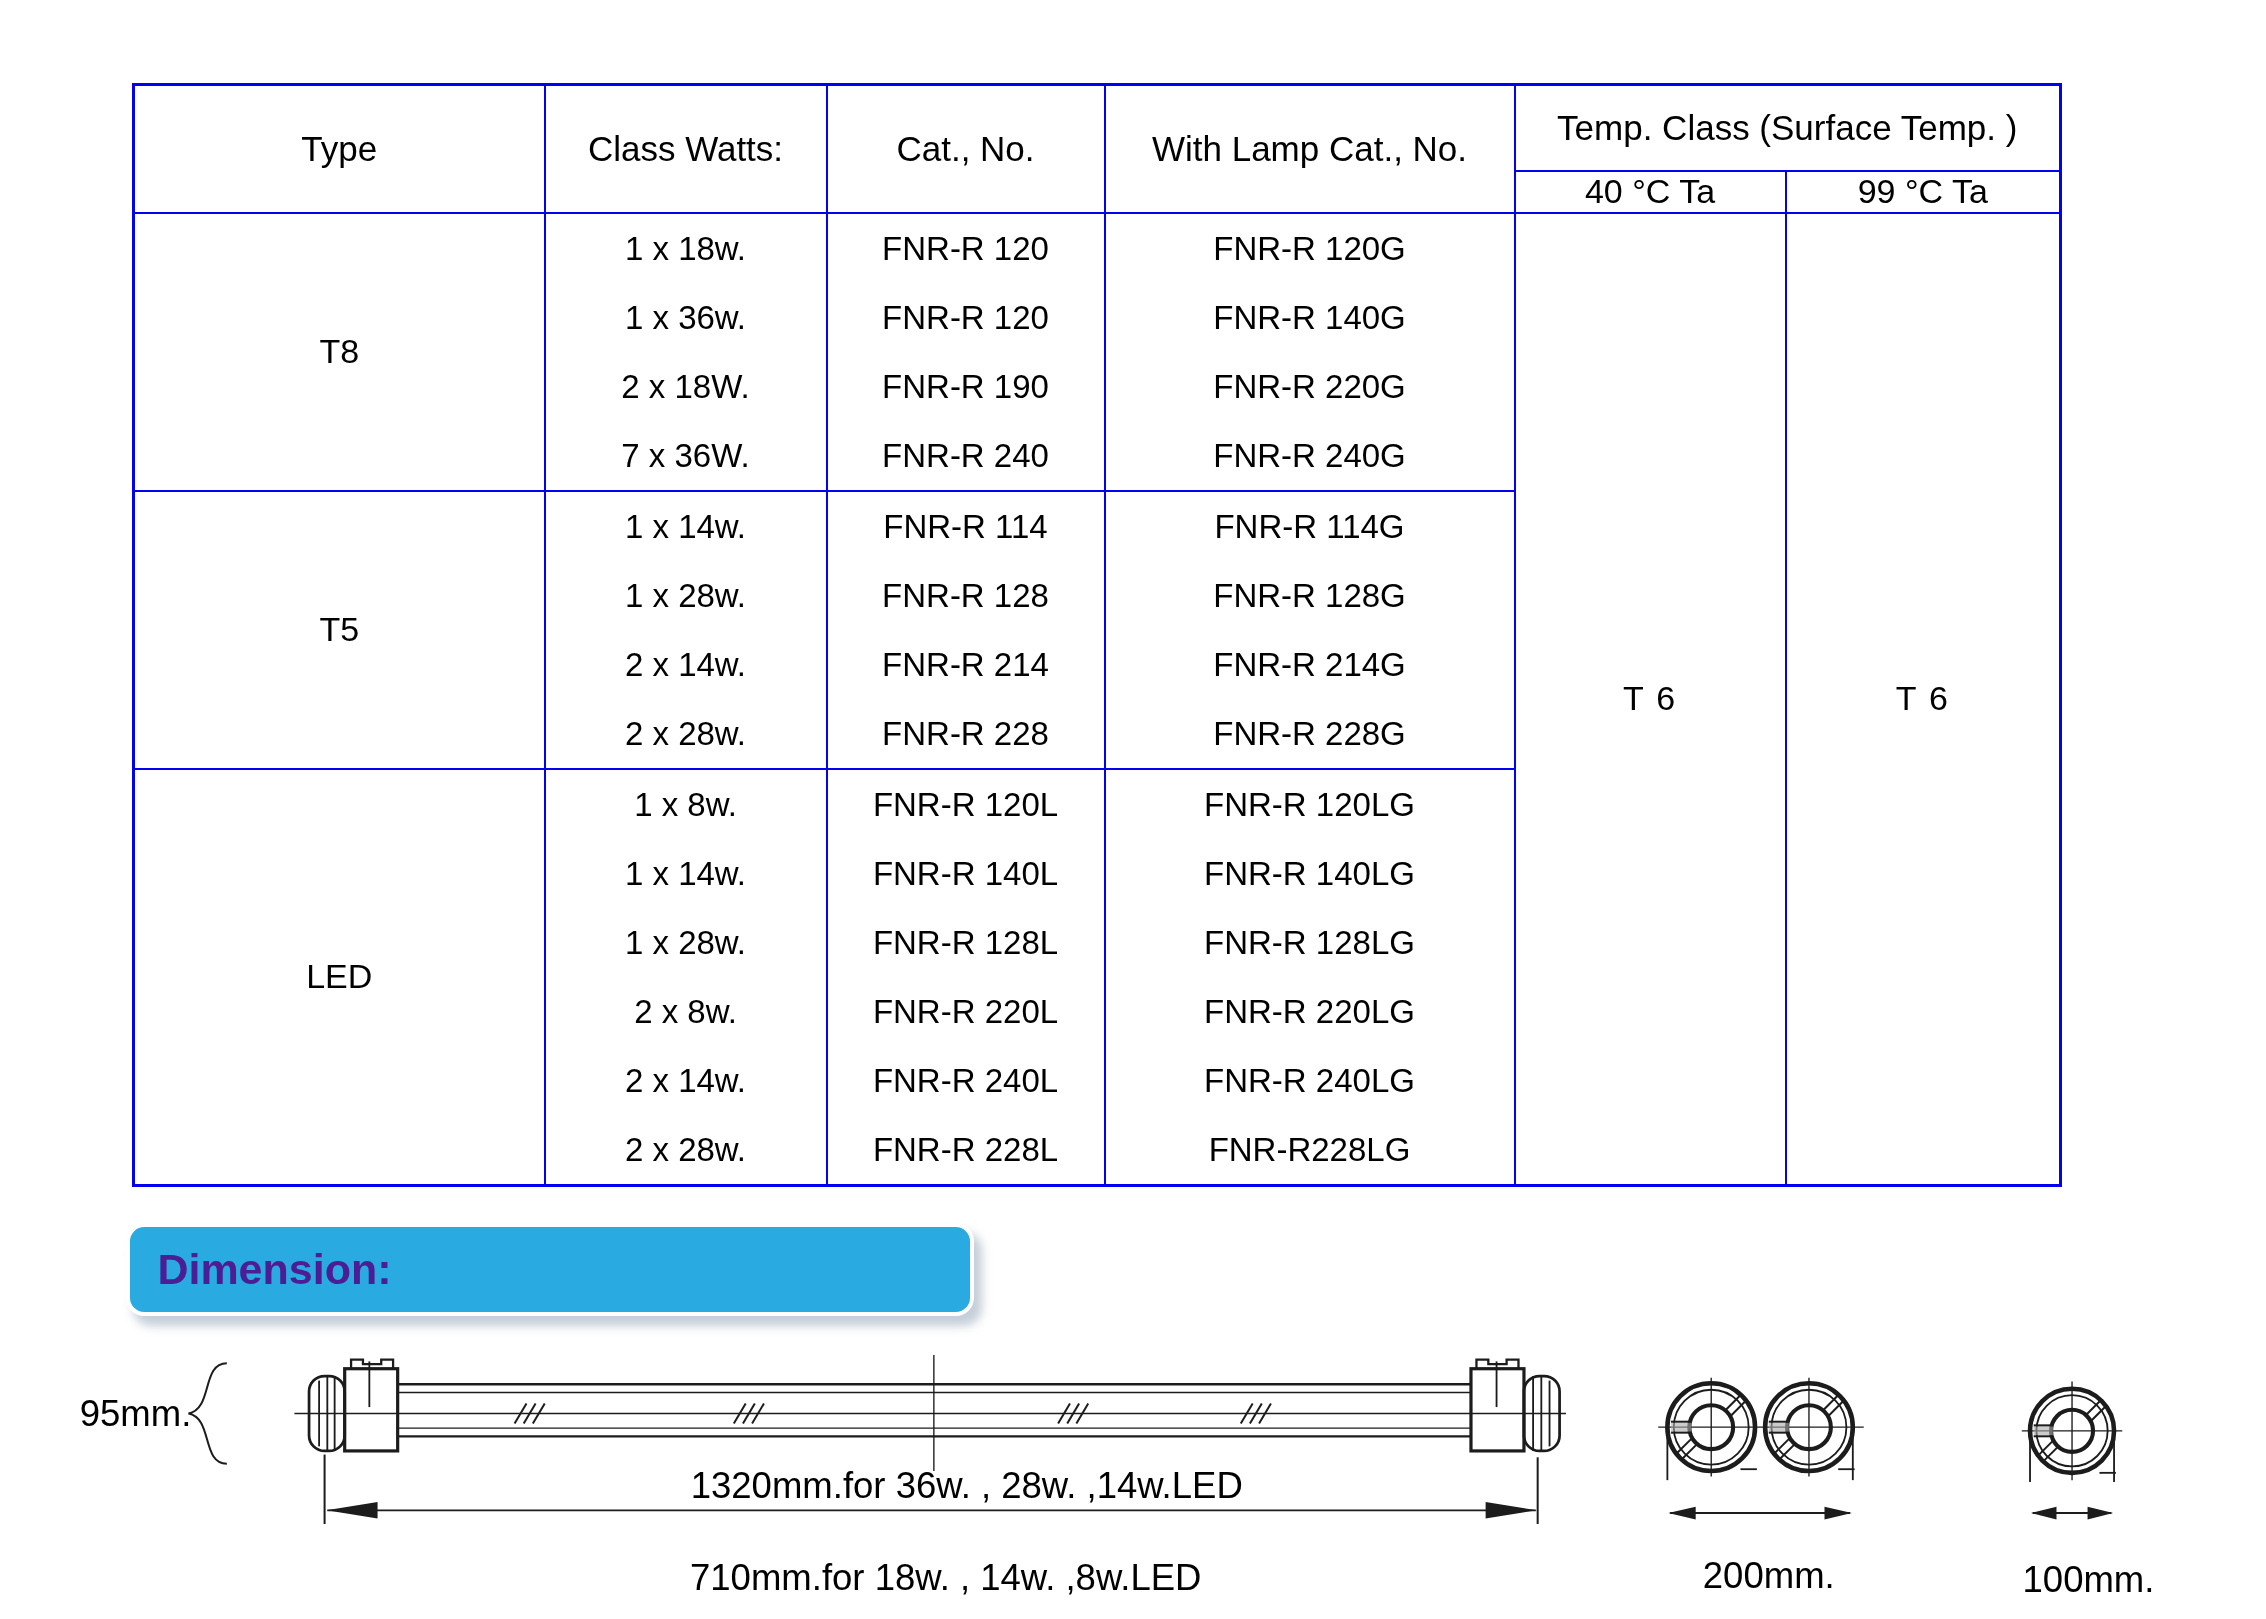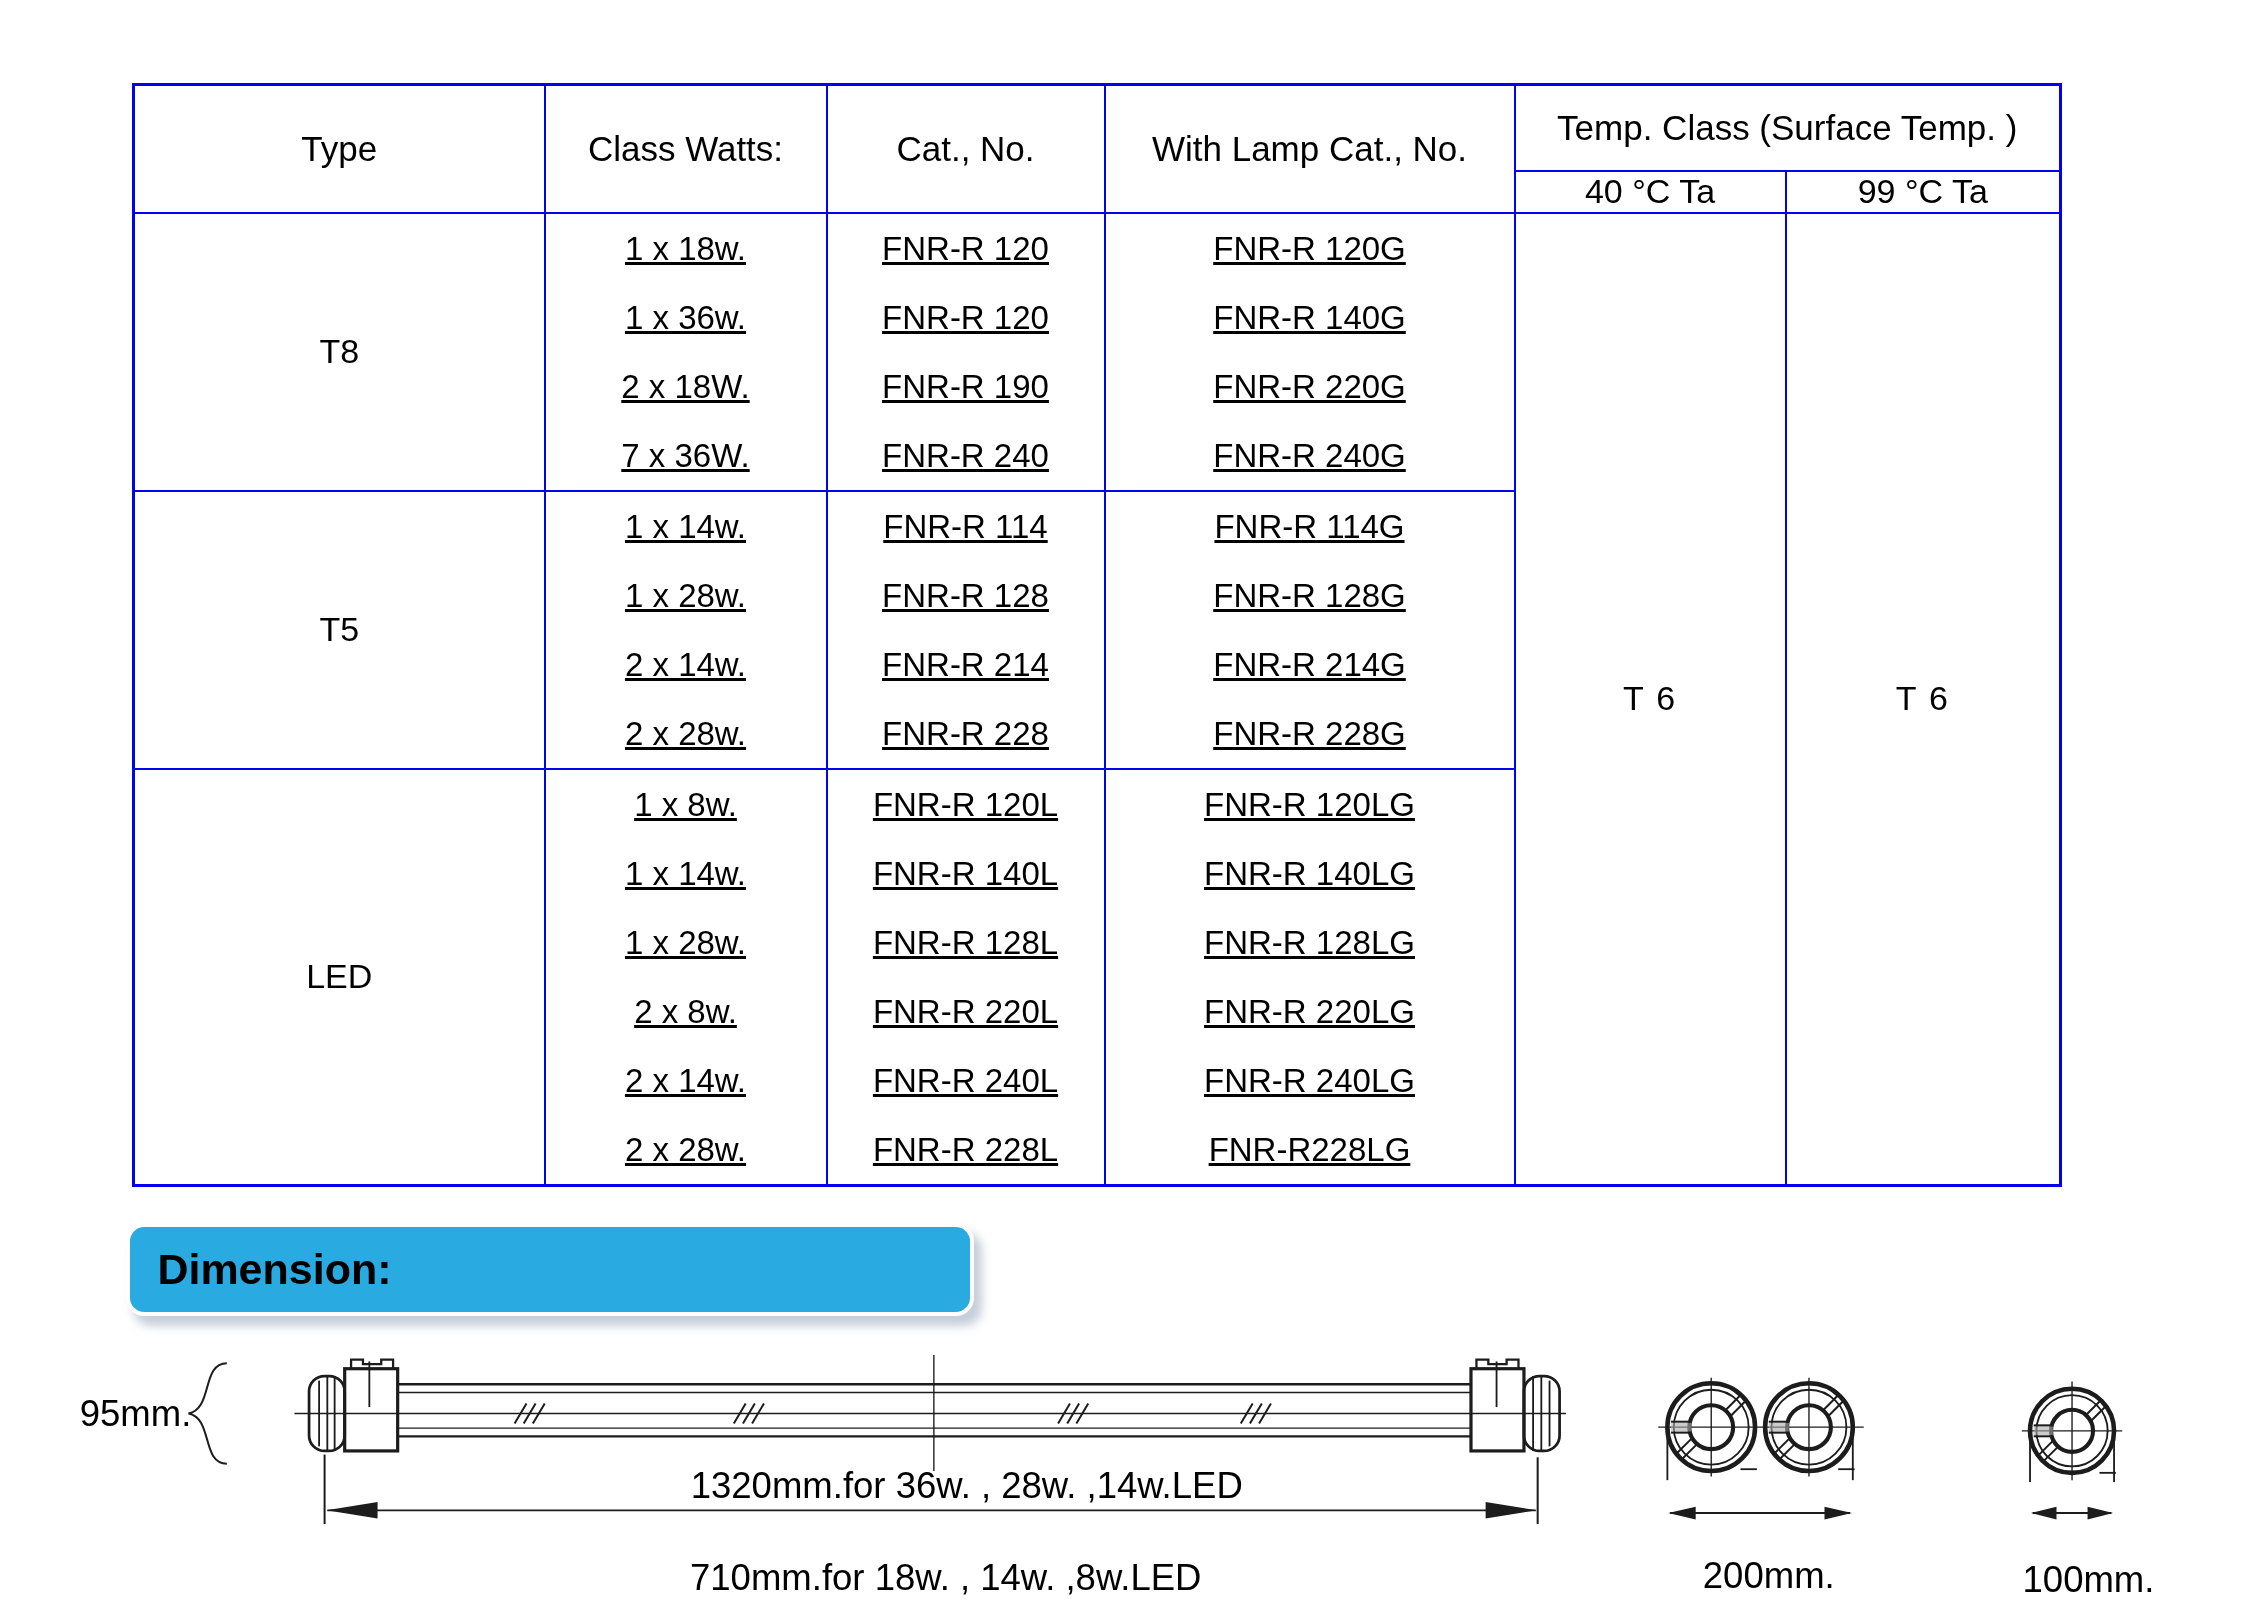--- a/index.html
+++ b/index.html
@@ -24,37 +24,37 @@
   table.spec th,table.spec td{
     border:2.7px solid var(--blue);
     padding:0;margin:0;
     font-size:34px;font-weight:400;color:#000;
     text-align:center;vertical-align:middle;
     background:#fff;
   }
   table.spec thead tr.h1 th{height:86px;font-size:35px;}
   table.spec thead tr.h2 th{height:42px;font-size:34px;}
   td.type-cell{font-size:35px;}
-  td.stack-cell{vertical-align:middle;text-decoration:underline;}
+  td.stack-cell{vertical-align:middle;}
   .stack{display:flex;flex-direction:column;justify-content:center;}
   .stack>div{
     height:69px;display:flex;align-items:center;justify-content:center;
     font-size:33px;line-height:1;
   }
   td.temp-cell{font-size:35px;letter-spacing:1.8px;}
 
   
   .dim-bar{
     position:absolute;left:126px;top:1223px;width:848px;height:93px;
     background:var(--cyan);
     border:4.6px solid #ffffff;border-radius:18.3px;
     box-shadow:7.3px 9.1px 9.1px rgba(150,165,185,.55);
     display:flex;align-items:center;padding-left:27.4px;
   }
-  .dim-bar .t{font-size:43px;font-weight:700;color:#000000;}
+  .dim-bar .t{font-size:43px;font-weight:700;color:#4c1d95;}
 
   
   svg.drawing{position:absolute;left:0;top:1334px;width:2266px;height:285px;}
   svg .ln{stroke:var(--line);fill:none;}
   svg text{font-family:"Liberation Sans","DejaVu Sans",sans-serif;fill:#000;}
   .dimtxt{font-size:40px;}
 </style>
 </head>
 <body>
 

